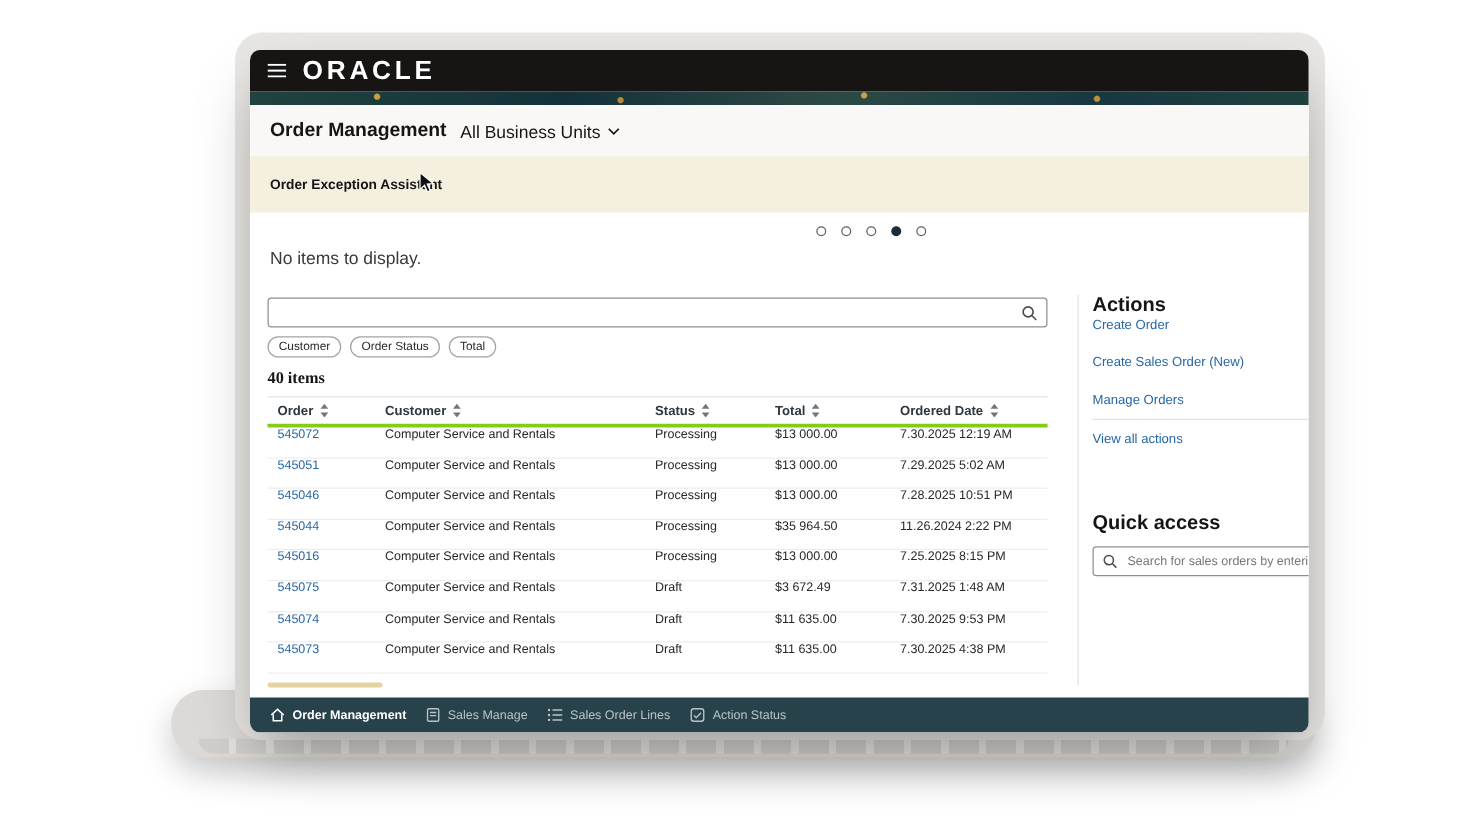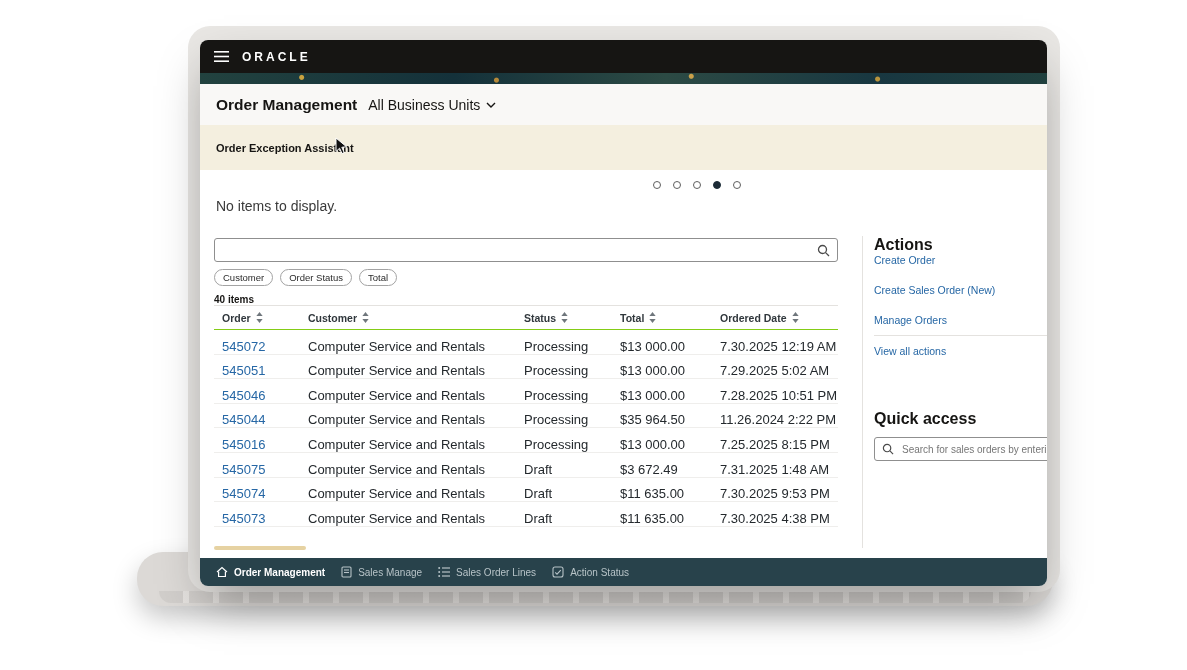--- a/index.html
+++ b/index.html
@@ -13,21 +13,21 @@
   
   .kb-base{position:absolute;left:137px;top:552px;width:916px;height:54px;background:#dcd9d6;border-radius:26px;box-shadow:0 12px 26px rgba(0,0,0,.22);}
   .kb-base::after{content:"";position:absolute;left:22px;right:22px;bottom:3px;height:12px;border-radius:0 0 20px 20px;background:repeating-linear-gradient(90deg,#cfccc9 0 24px,#e6e3e0 24px 30px);opacity:.85;}
   .device-mat{position:absolute;left:188px;top:26px;width:872px;height:566px;background:#e9e7e4;border-radius:22px;}
 
   
   .app-window{position:absolute;left:200px;top:40px;width:847px;height:546px;background:#fff;border-radius:8px;overflow:hidden;box-shadow:0 22px 45px -8px rgba(0,0,0,.35);}
 
   .topbar{position:absolute;left:0;top:0;right:0;height:33px;background:#161513;display:flex;align-items:center;padding-left:14px;gap:13px;}
   .hamburger{background:none;border:none;padding:0;cursor:pointer;display:flex;}
-  .brand{color:#fff;font-weight:bold;font-size:12px;letter-spacing:3px;}
+  .brand{color:#fff;font-weight:bold;font-size:21px;letter-spacing:3px;}
 
   .banner{position:absolute;left:0;top:33px;right:0;height:11px;
     background:
       radial-gradient(circle at 12% 40%, #c9a23f 0 2px, transparent 3px),
       radial-gradient(circle at 35% 65%, #b5893a 0 2px, transparent 3px),
       radial-gradient(circle at 58% 30%, #caa04a 0 2px, transparent 3px),
       radial-gradient(circle at 80% 55%, #b8943e 0 2px, transparent 3px),
       linear-gradient(90deg,#22423f,#14313a 30%,#2c4a44 55%,#183741 80%,#20403e);}
 
   .page-header{position:absolute;left:0;top:44px;right:0;height:41px;background:#f9f8f6;display:flex;align-items:center;padding-left:16px;gap:11px;}
@@ -46,31 +46,31 @@
 
   
   .main-col{position:absolute;left:14px;top:198px;width:624px;}
   .search-box{position:relative;height:24px;border:1px solid #8f8f8f;border-radius:3px;background:#fff;display:flex;align-items:center;}
   .search-box input{flex:1;border:none;outline:none;font-size:11px;padding:0 8px;background:transparent;color:#222;}
   .search-box .mag-btn{background:none;border:none;padding:0 7px 0 0;cursor:pointer;display:flex;}
 
   .chips{display:flex;gap:7px;margin-top:7px;}
   .chip{font-size:9.5px;color:#2b2b2b;border:1px solid #a3a3a3;border-radius:10px;padding:2px 8px;background:#fff;cursor:pointer;}
 
-  .items-count{margin-top:8px;font-size:10px;font-weight:bold;color:#161513;}
-
-  .thead{display:flex;margin-top:0;border-top:1px solid #e4e2df;border-bottom:1px solid #84cc16;height:25px;align-items:center;}
+  .items-count{margin-top:8px;font-size:13px;font-weight:bold;color:#161513;font-family:Liberation Serif, serif;}
+
+  .thead{display:flex;margin-top:7px;border-top:1px solid #e4e2df;border-bottom:3px solid #84cc16;height:25px;align-items:center;}
   .th{display:flex;align-items:center;gap:5px;font-size:10.5px;font-weight:bold;color:#30373c;padding-left:8px;cursor:pointer;}
   .col-order{width:86px;}
   .col-customer{width:216px;}
   .col-status{width:96px;}
   .col-total{width:100px;}
   .col-date{flex:1;}
 
-  .row{display:flex;align-items:flex-end;height:24.6px;border-bottom:1px solid #efeeec;font-size:13px;color:#24292d;cursor:pointer;}
+  .row{display:flex;align-items:flex-start;height:24.6px;border-bottom:1px solid #efeeec;font-size:10px;color:#24292d;cursor:pointer;}
   .cell{padding-left:8px;white-space:nowrap;overflow:hidden;}
   .order-link{color:#2667a5;}
 
   
   .v-divider{position:absolute;left:662px;top:196px;width:1px;height:312px;background:#e4e2df;}
   .sidebar{position:absolute;left:674px;top:196px;width:220px;}
   .side-title{font-size:16px;font-weight:bold;color:#161513;}
   .side-link{display:block;font-size:10.5px;color:#2667a5;text-decoration:none;cursor:pointer;}
   .lnk-1{}
   .lnk-2,.lnk-3{margin-top:18px;}

